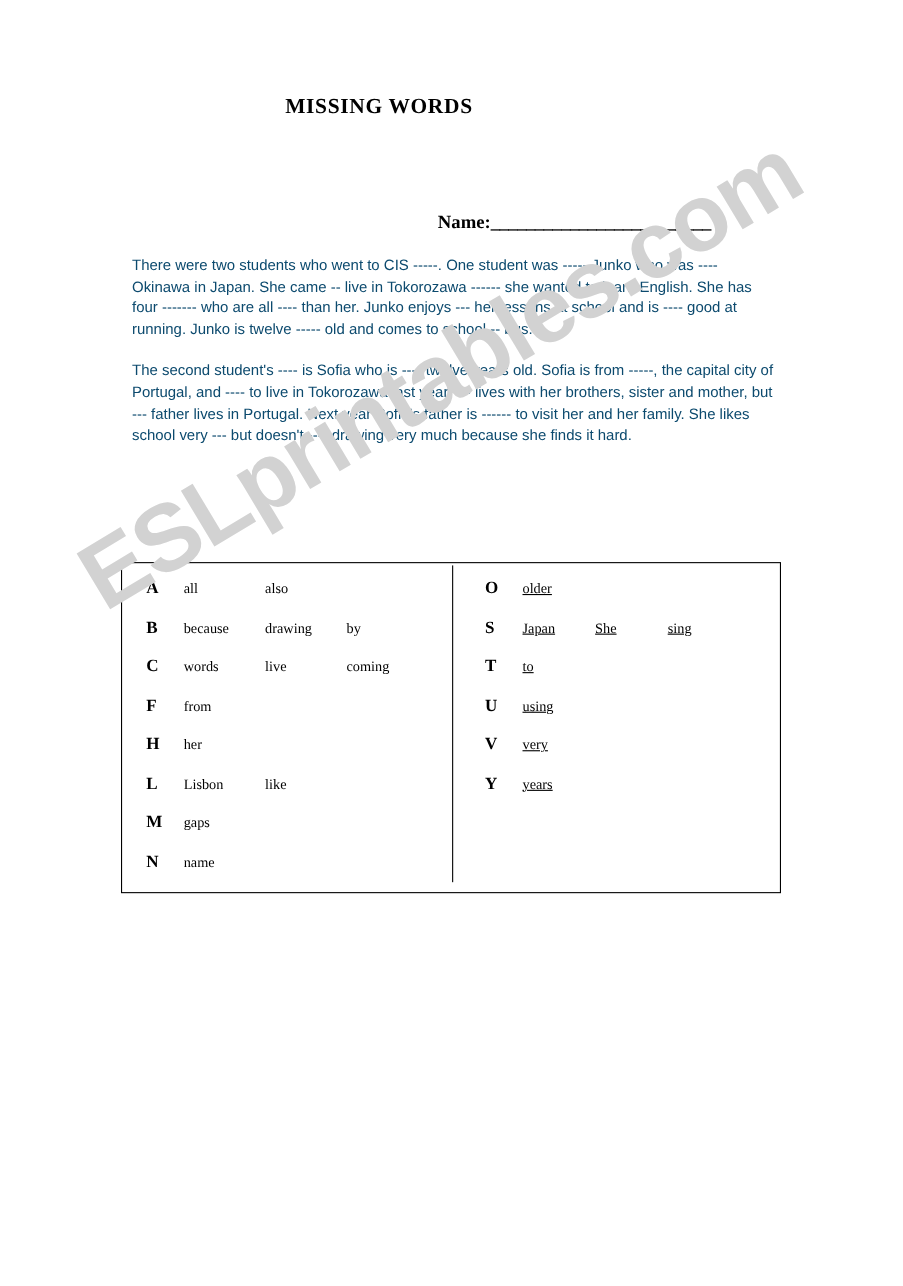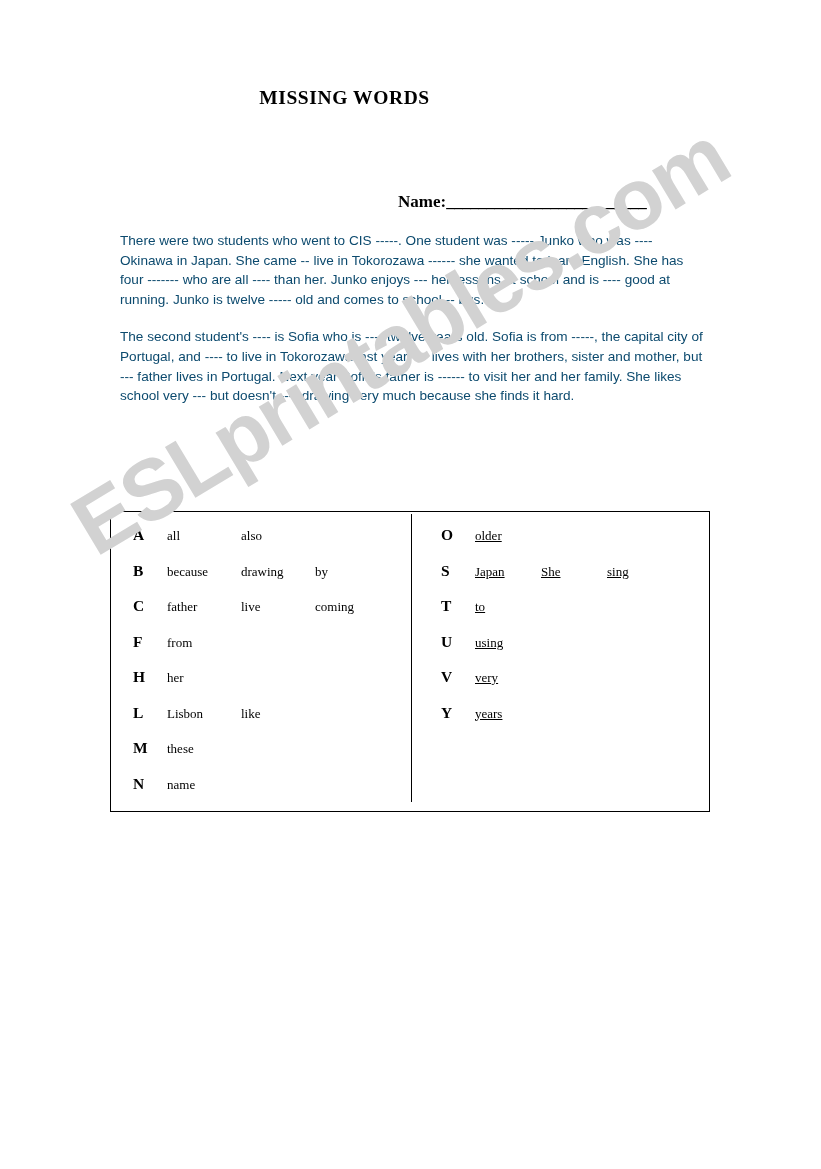--- a/index.html
+++ b/index.html
@@ -192,21 +192,21 @@
           <span class="wb-letter">B</span>
           <span class="wb-words">
             <span class="wb-word">because</span>
             <span class="wb-word">drawing</span>
             <span class="wb-word">by</span>
           </span>
         </div>
         <div class="wb-row">
           <span class="wb-letter">C</span>
           <span class="wb-words">
-            <span class="wb-word">father</span>
+            <span class="wb-word">words</span>
             <span class="wb-word">live</span>
             <span class="wb-word">coming</span>
           </span>
         </div>
         <div class="wb-row">
           <span class="wb-letter">F</span>
           <span class="wb-words">
             <span class="wb-word">from</span>
           </span>
         </div>
@@ -219,21 +219,21 @@
         <div class="wb-row">
           <span class="wb-letter">L</span>
           <span class="wb-words">
             <span class="wb-word">Lisbon</span>
             <span class="wb-word">like</span>
           </span>
         </div>
         <div class="wb-row">
           <span class="wb-letter">M</span>
           <span class="wb-words">
-            <span class="wb-word">these</span>
+            <span class="wb-word">gaps</span>
           </span>
         </div>
         <div class="wb-row">
           <span class="wb-letter">N</span>
           <span class="wb-words">
             <span class="wb-word">name</span>
           </span>
         </div>
       </div>
     <div class="wb-col" id="wb-col-right">

